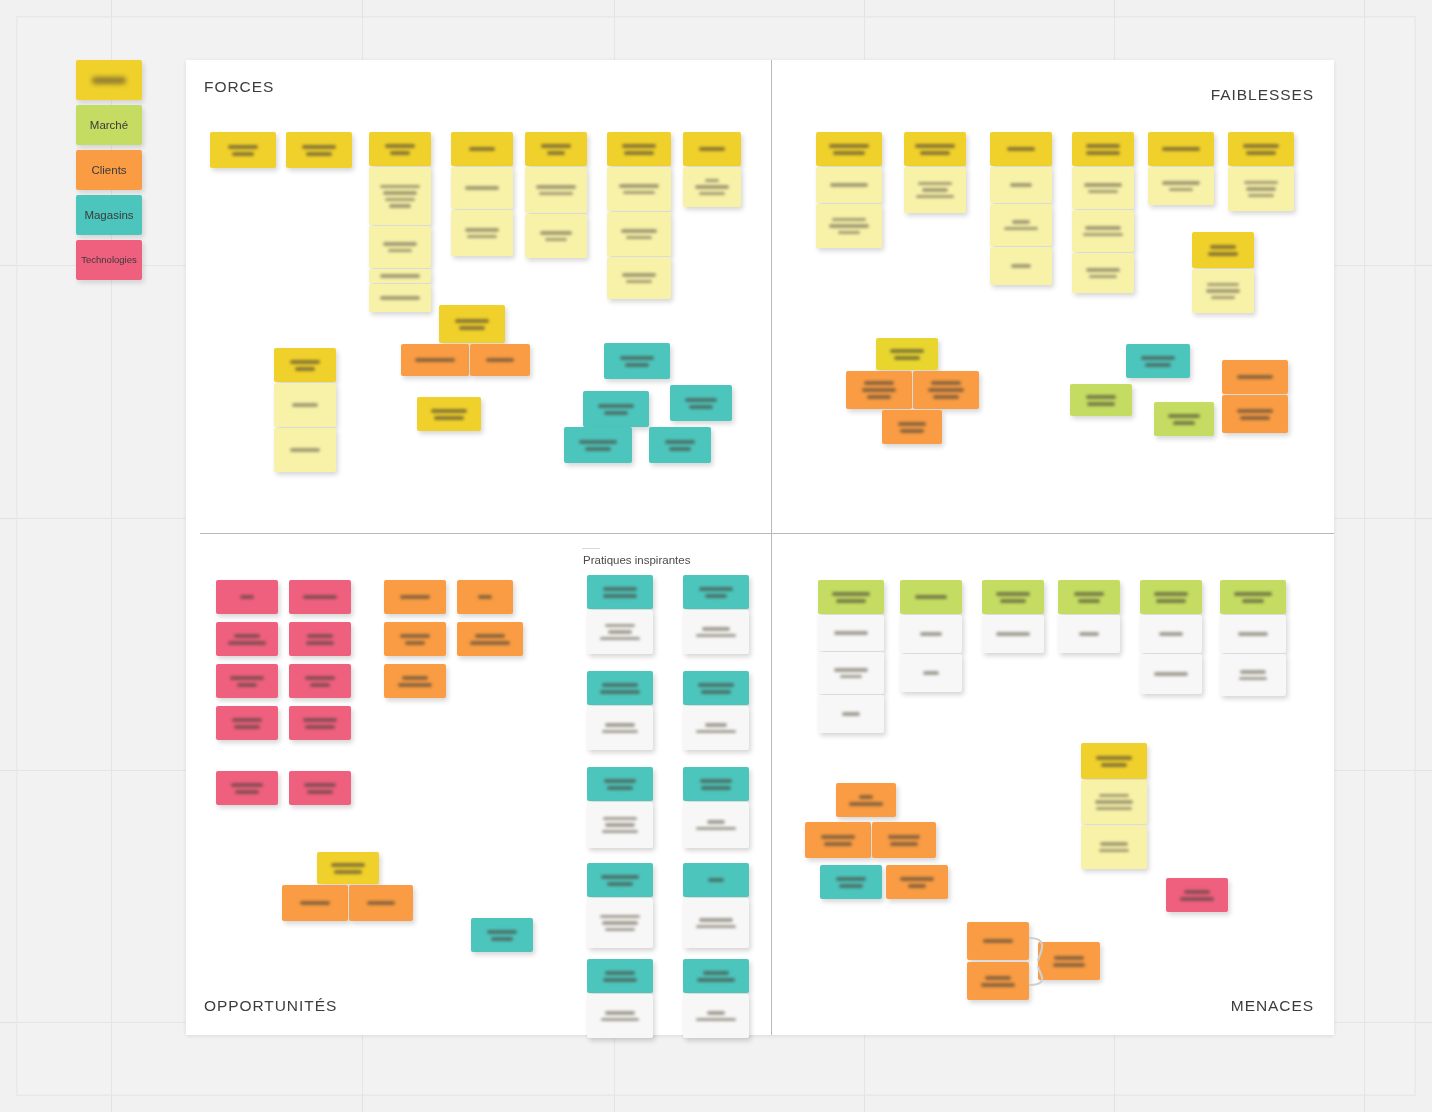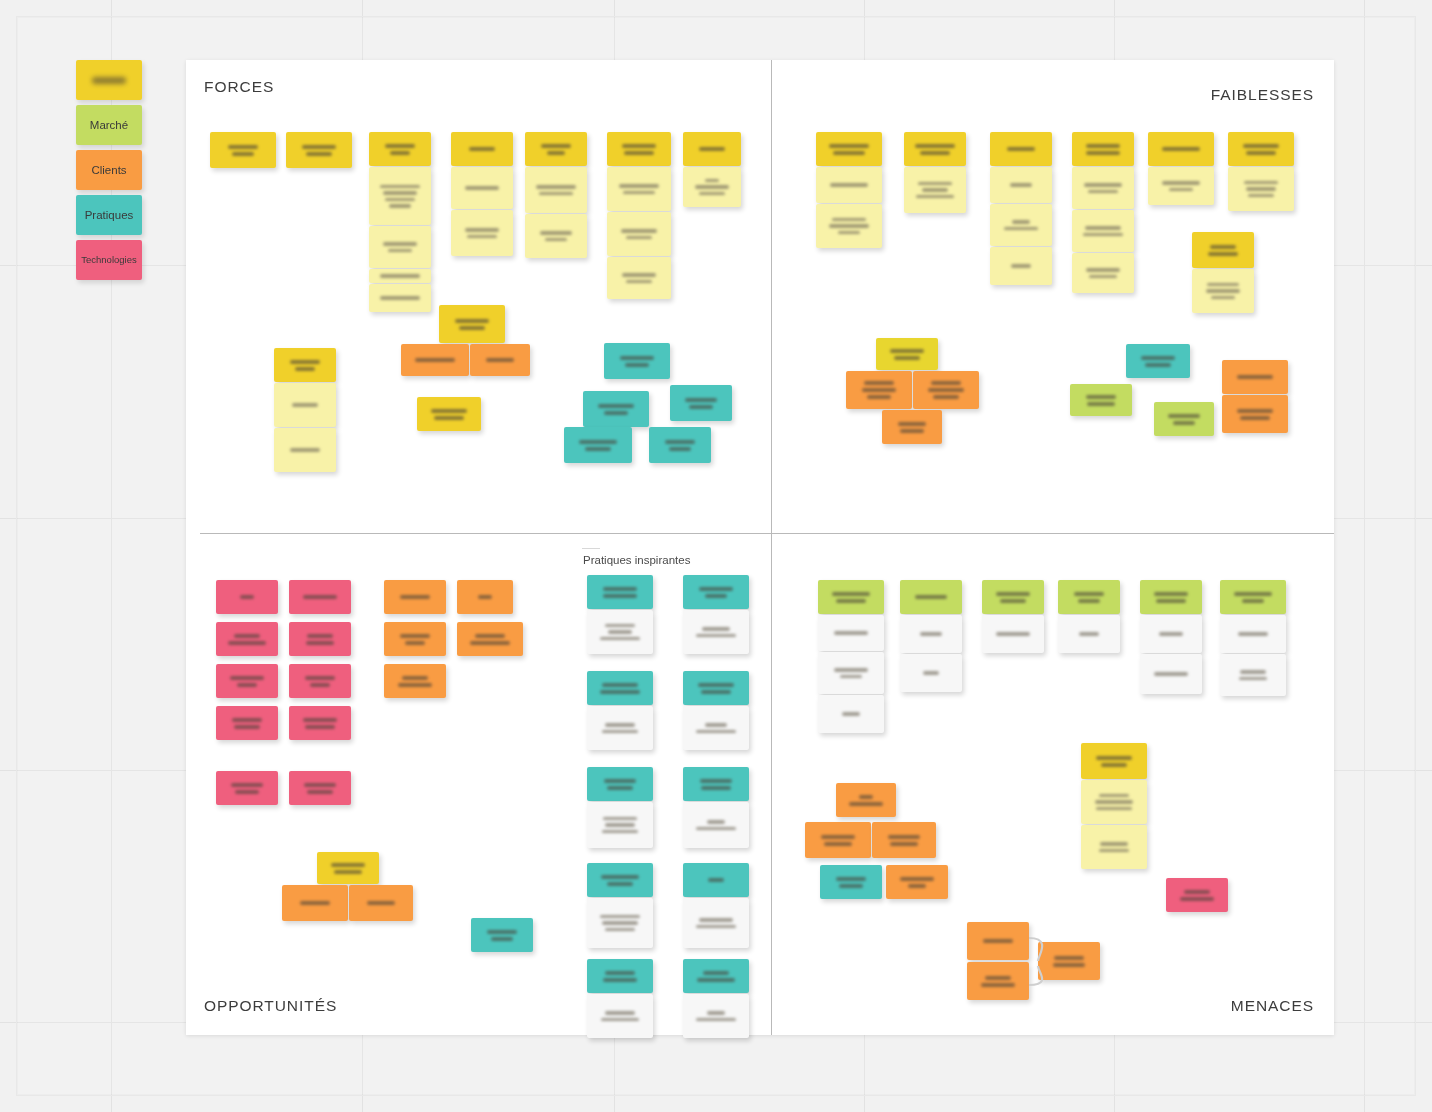--- a/index.html
+++ b/index.html
@@ -129,21 +129,21 @@
     <div class="legend-note" style="background: rgb(240, 208, 42);">
       <span style="display:block;width:34px;height:7px;border-radius:3px;background:#6d6032;filter:blur(2.4px);opacity:.75"></span>
     </div>
     <div class="legend-note" style="background: rgb(195, 220, 97);">
       <span style="font-size: 11.5px;">Marché</span>
     </div>
     <div class="legend-note" style="background: rgb(249, 156, 67);">
       <span style="font-size: 11.5px;">Clients</span>
     </div>
     <div class="legend-note" style="background: rgb(76, 197, 189);">
-      <span style="font-size: 11.5px;">Pratiques</span>
+      <span style="font-size: 11.5px;">Magasins</span>
     </div>
     <div class="legend-note" style="background: rgb(239, 95, 126);">
       <span style="font-size: 9.5px;">Technologies</span>
     </div>
   </div>
 
 <div id="swot-sheet">
   <div class="divider-v"></div>
   <div class="divider-h"></div>
 

